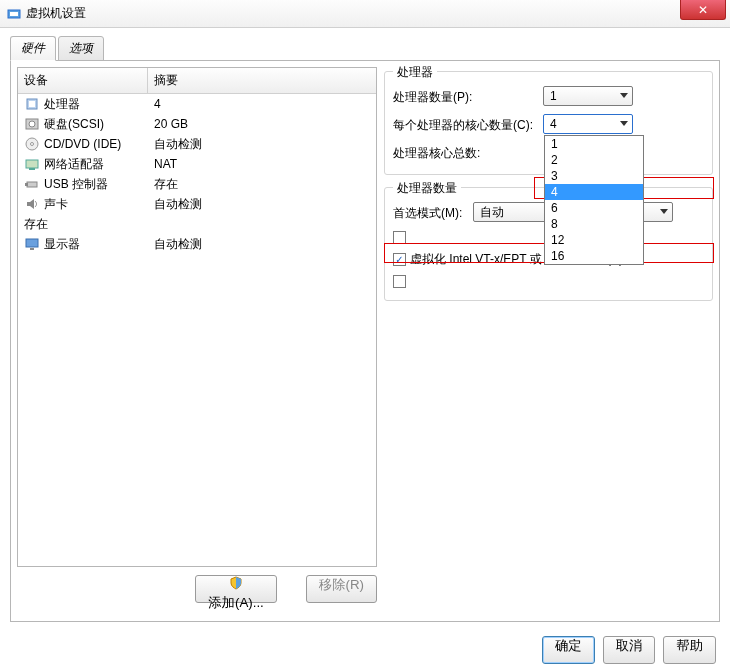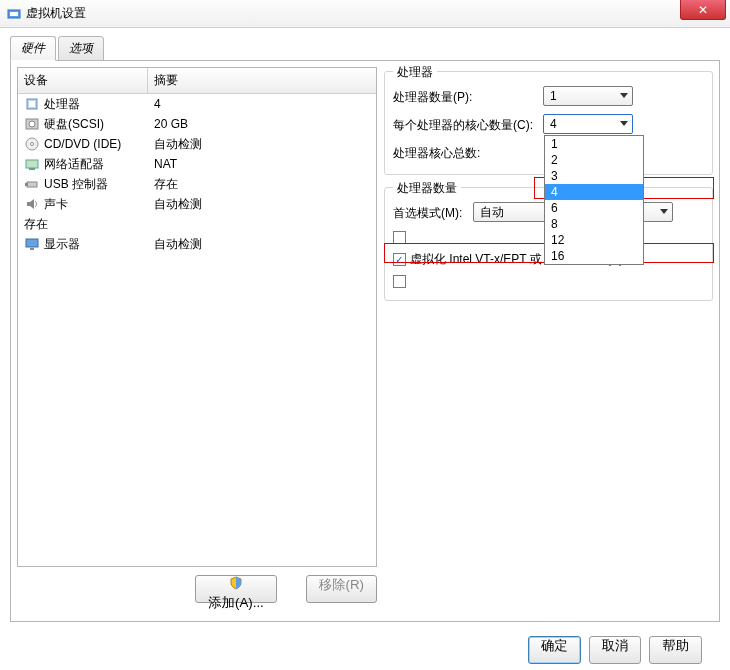--- a/index.html
+++ b/index.html
@@ -157,21 +157,21 @@
   .chk-row { display:flex; align-items:center; height:22px; gap:4px; }
   .chk { width:13px;height:13px;border:1px solid #7a7a7a;background:#fff;display:inline-flex;align-items:center;justify-content:center;font-size:10px;color:#2060c0;}
   .red-box {
     border: 1px solid #d00;
     position:absolute;
     pointer-events:none;
   }
   .footer {
     height: 40px;
     display:flex; justify-content:flex-end; align-items:center;
-    gap: 8px; padding-right: 28px;
+    gap: 8px; padding-right: 14px;
     border-top: none;
   }
 </style>
 </head>
 <body>
 
 <div class="titlebar">
   <span class="icon">
     <svg width="14" height="14">
         <rect x="1" y="3" width="12" height="8" fill="#5aa0e0" stroke="#2a6fce"></rect>

